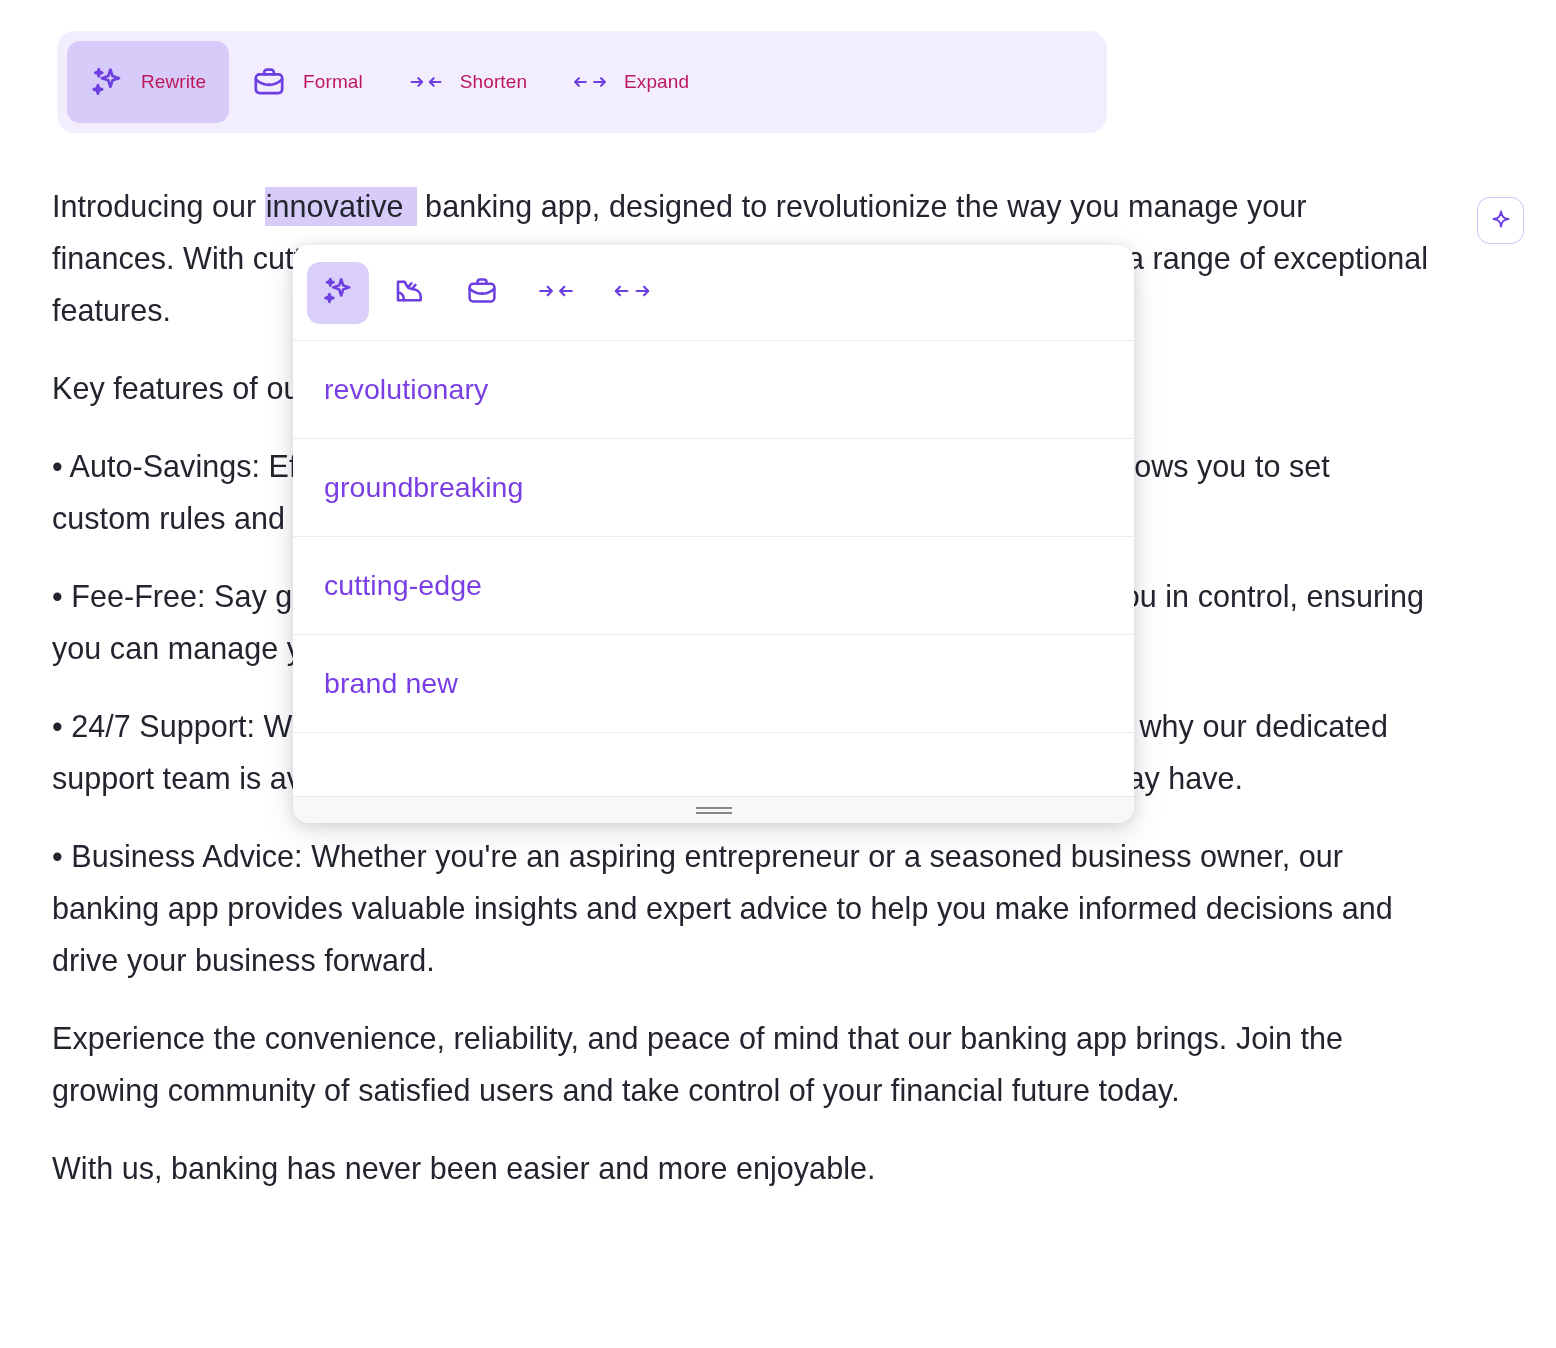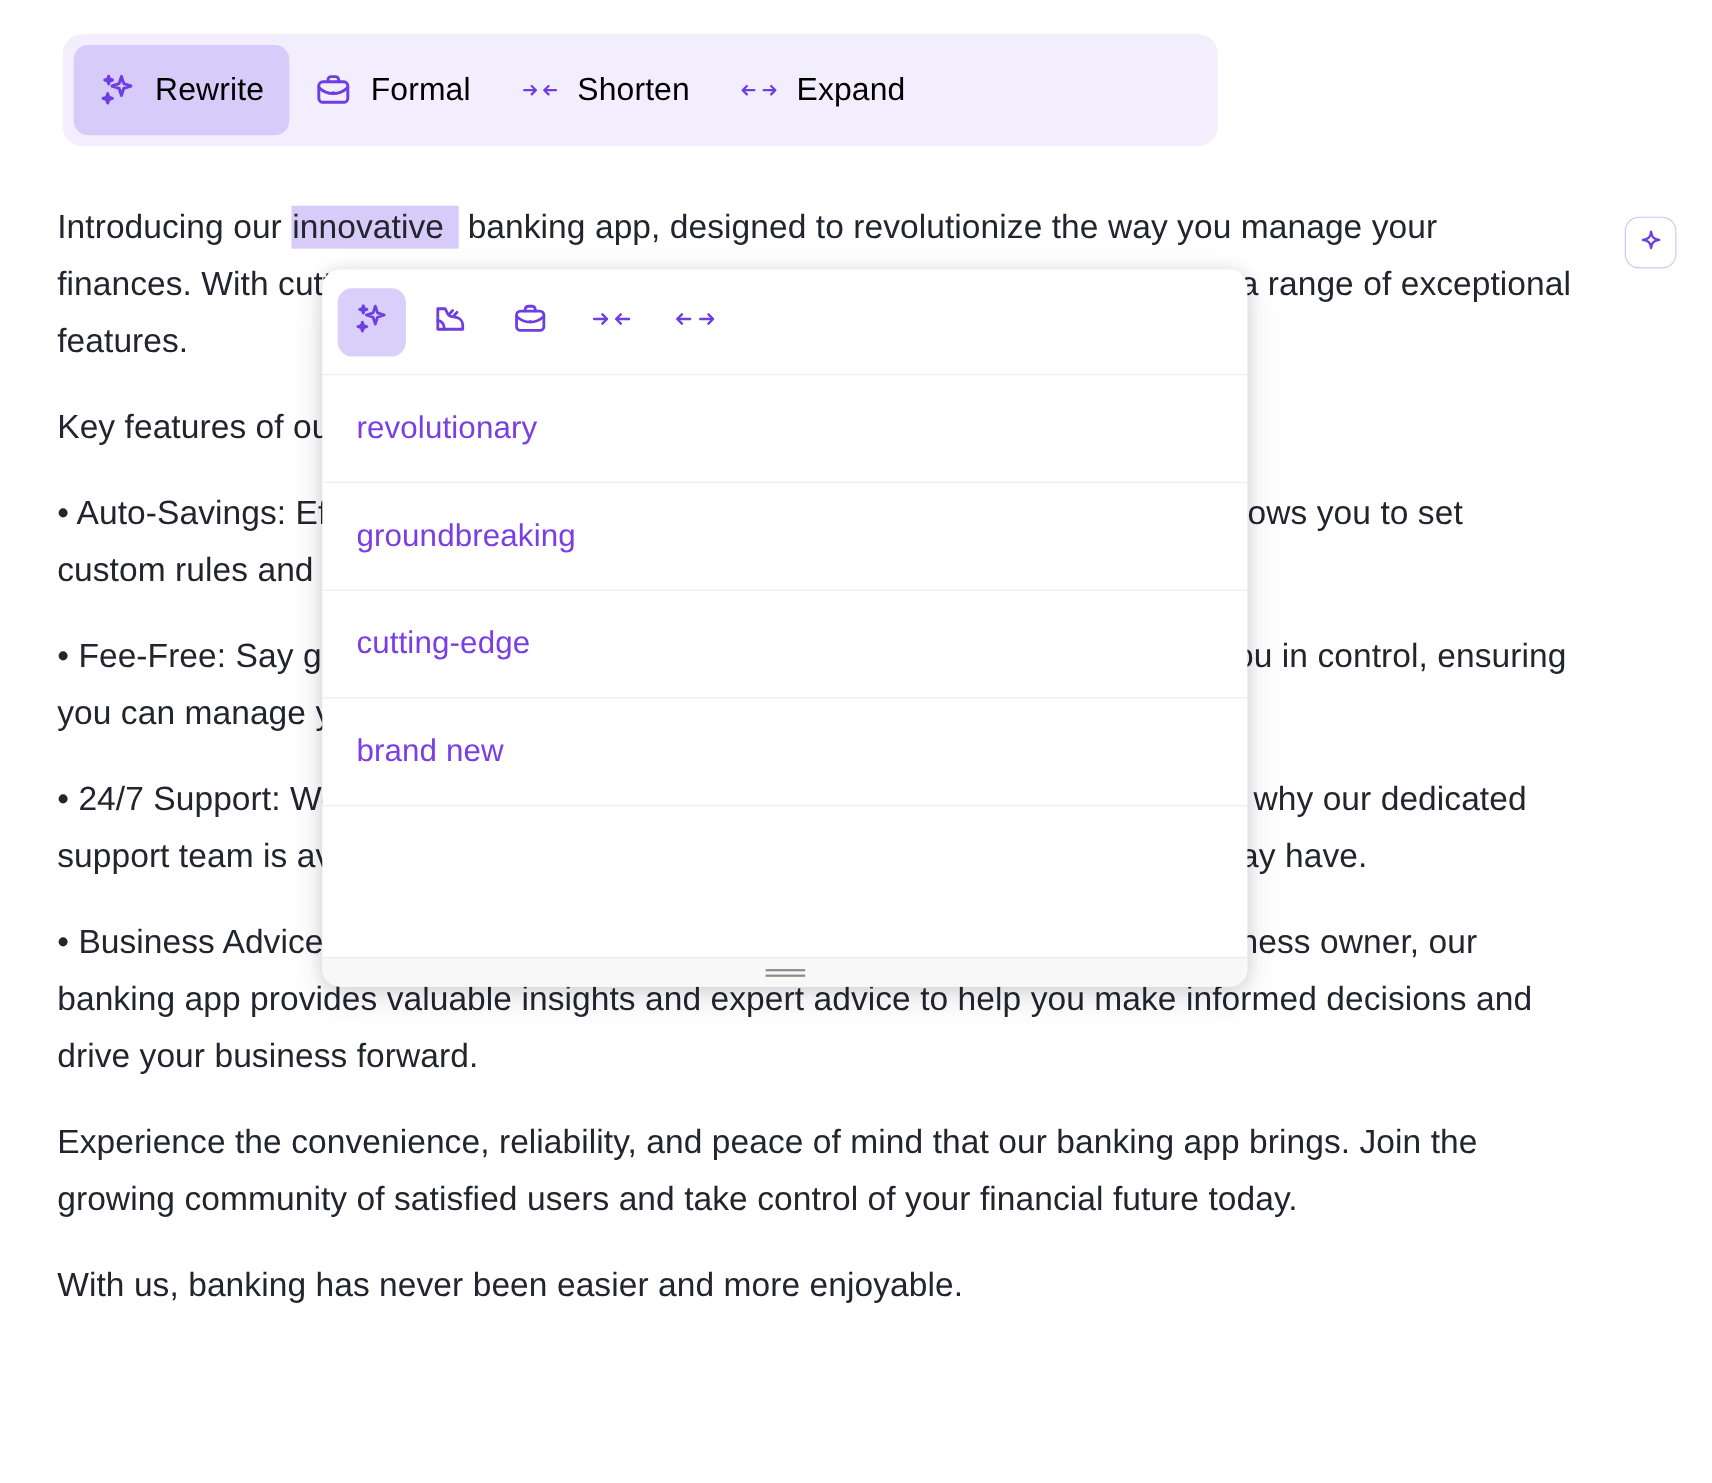--- a/index.html
+++ b/index.html
@@ -31,22 +31,22 @@
     align-items: center;
     gap: 17px;
     height: 82px;
     padding: 0 23px;
     border-radius: 13px;
     cursor: pointer;
     white-space: nowrap;
   }
   .tb-item.active { background: #d6cbf9; }
   .tb-label {
-    font-size: 29px;
-    color: #000000;
+    font-size: 19px;
+    color: #be185d;
     letter-spacing: 0.1px;
   }
   .tb-ico {
     display: inline-flex;
     align-items: center;
     justify-content: center;
     width: 34px; height: 34px;
     color: #6d3fe0;
   }
   .tb-ico svg { display: block; }
@@ -81,21 +81,21 @@
     align-items: center;
     justify-content: center;
     color: #6d3fe0;
     cursor: pointer;
   }
 
   
   .popup {
     position: absolute;
     left: 293px; top: 245px;
-    width: 841px; height: 652px;
+    width: 841px; height: 578px;
     background: #ffffff;
     border-radius: 16px;
     box-shadow: 0 2px 14px rgba(20,20,45,0.13), 0 10px 34px rgba(20,20,45,0.10);
     overflow: hidden;
     display: flex;
     flex-direction: column;
   }
   .popup-head {
     height: 96px;
     flex: 0 0 96px;

